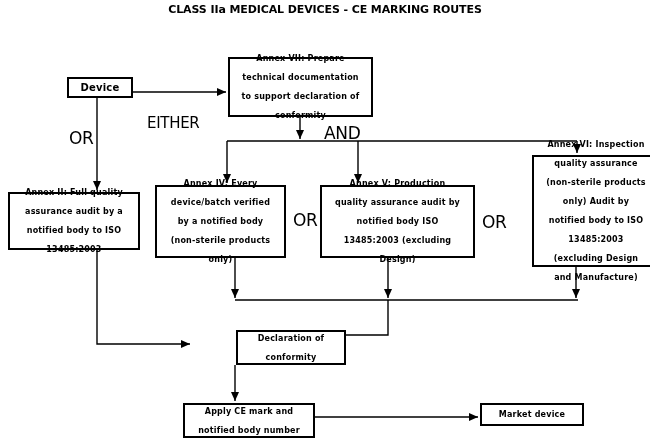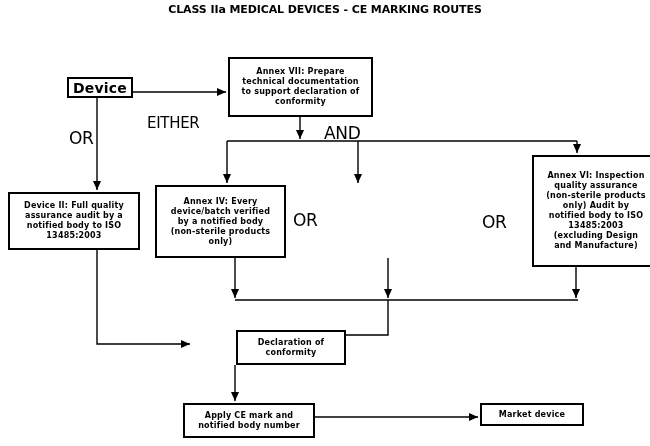--- a/index.html
+++ b/index.html
@@ -46,34 +46,34 @@
     position: absolute;
     border: 2px solid var(--line, #000);
     background: var(--box_fill, #fff);
     color: var(--text, #000);
     display: flex;
     align-items: center;
     justify-content: center;
     text-align: center;
     font-weight: bold;
     font-size: 8px;
-    line-height: 10px;
+    line-height: 19px;
     letter-spacing: 0.2px;
     padding: 1px 2px;
   }
   .node span { white-space: pre; }
   .lbl {
     position: absolute;
     font-size: 17px;
     letter-spacing: -0.3px;
     white-space: nowrap;
     color: var(--text, #000);
   }
   
-  #node-device      { left: 67px;  top: 77px;  width: 66px;  height: 21px; font-size: 14px; }
+  #node-device      { left: 67px;  top: 77px;  width: 66px;  height: 21px; font-size: 10px; }
   #node-annex-vii   { left: 228px; top: 57px;  width: 145px; height: 60px; }
   #node-annex-ii    { left: 8px;   top: 192px; width: 132px; height: 58px; }
   #node-annex-iv    { left: 155px; top: 185px; width: 131px; height: 73px; }
   #node-annex-v     { left: 320px; top: 185px; width: 155px; height: 73px; }
   #node-annex-vi    { left: 517px; top: 155px; width: 128px; height: 112px; margin-left: 15px; }
   #node-declaration { left: 192px; top: 330px; width: 110px; height: 35px; margin-left: 44px; }
   #node-apply-ce    { left: 183px; top: 403px; width: 132px; height: 35px; }
   #node-market      { left: 480px; top: 403px; width: 104px; height: 23px; }
   
   #lbl-either   { left: 147px; top: 68px;  font-size: 15px; margin-top: 46px; }
@@ -115,31 +115,38 @@
   <div class="node" id="node-device">
     <span>Device</span>
   </div>
   <div class="node" id="node-annex-vii">
     <span>Annex VII: Prepare
 technical documentation
 to support declaration of
 conformity</span>
   </div>
   <div class="node" id="node-annex-ii">
-    <span>Device II: Full quality
+    <span>Annex II: Full quality
 assurance audit by a
 notified body to ISO
 13485:2003</span>
   </div>
   <div class="node" id="node-annex-iv">
     <span>Annex IV: Every
 device/batch verified
 by a notified body
 (non-sterile products
 only)</span>
+  </div>
+  <div class="node" id="node-annex-v">
+    <span>Annex V: Production
+quality assurance audit by
+notified body ISO
+13485:2003 (excluding
+Design)</span>
   </div>
   <div class="node" id="node-annex-vi">
     <span>Annex VI: Inspection
 quality assurance
 (non-sterile products
 only) Audit by
 notified body to ISO
 13485:2003
 (excluding Design
 and Manufacture)</span>

